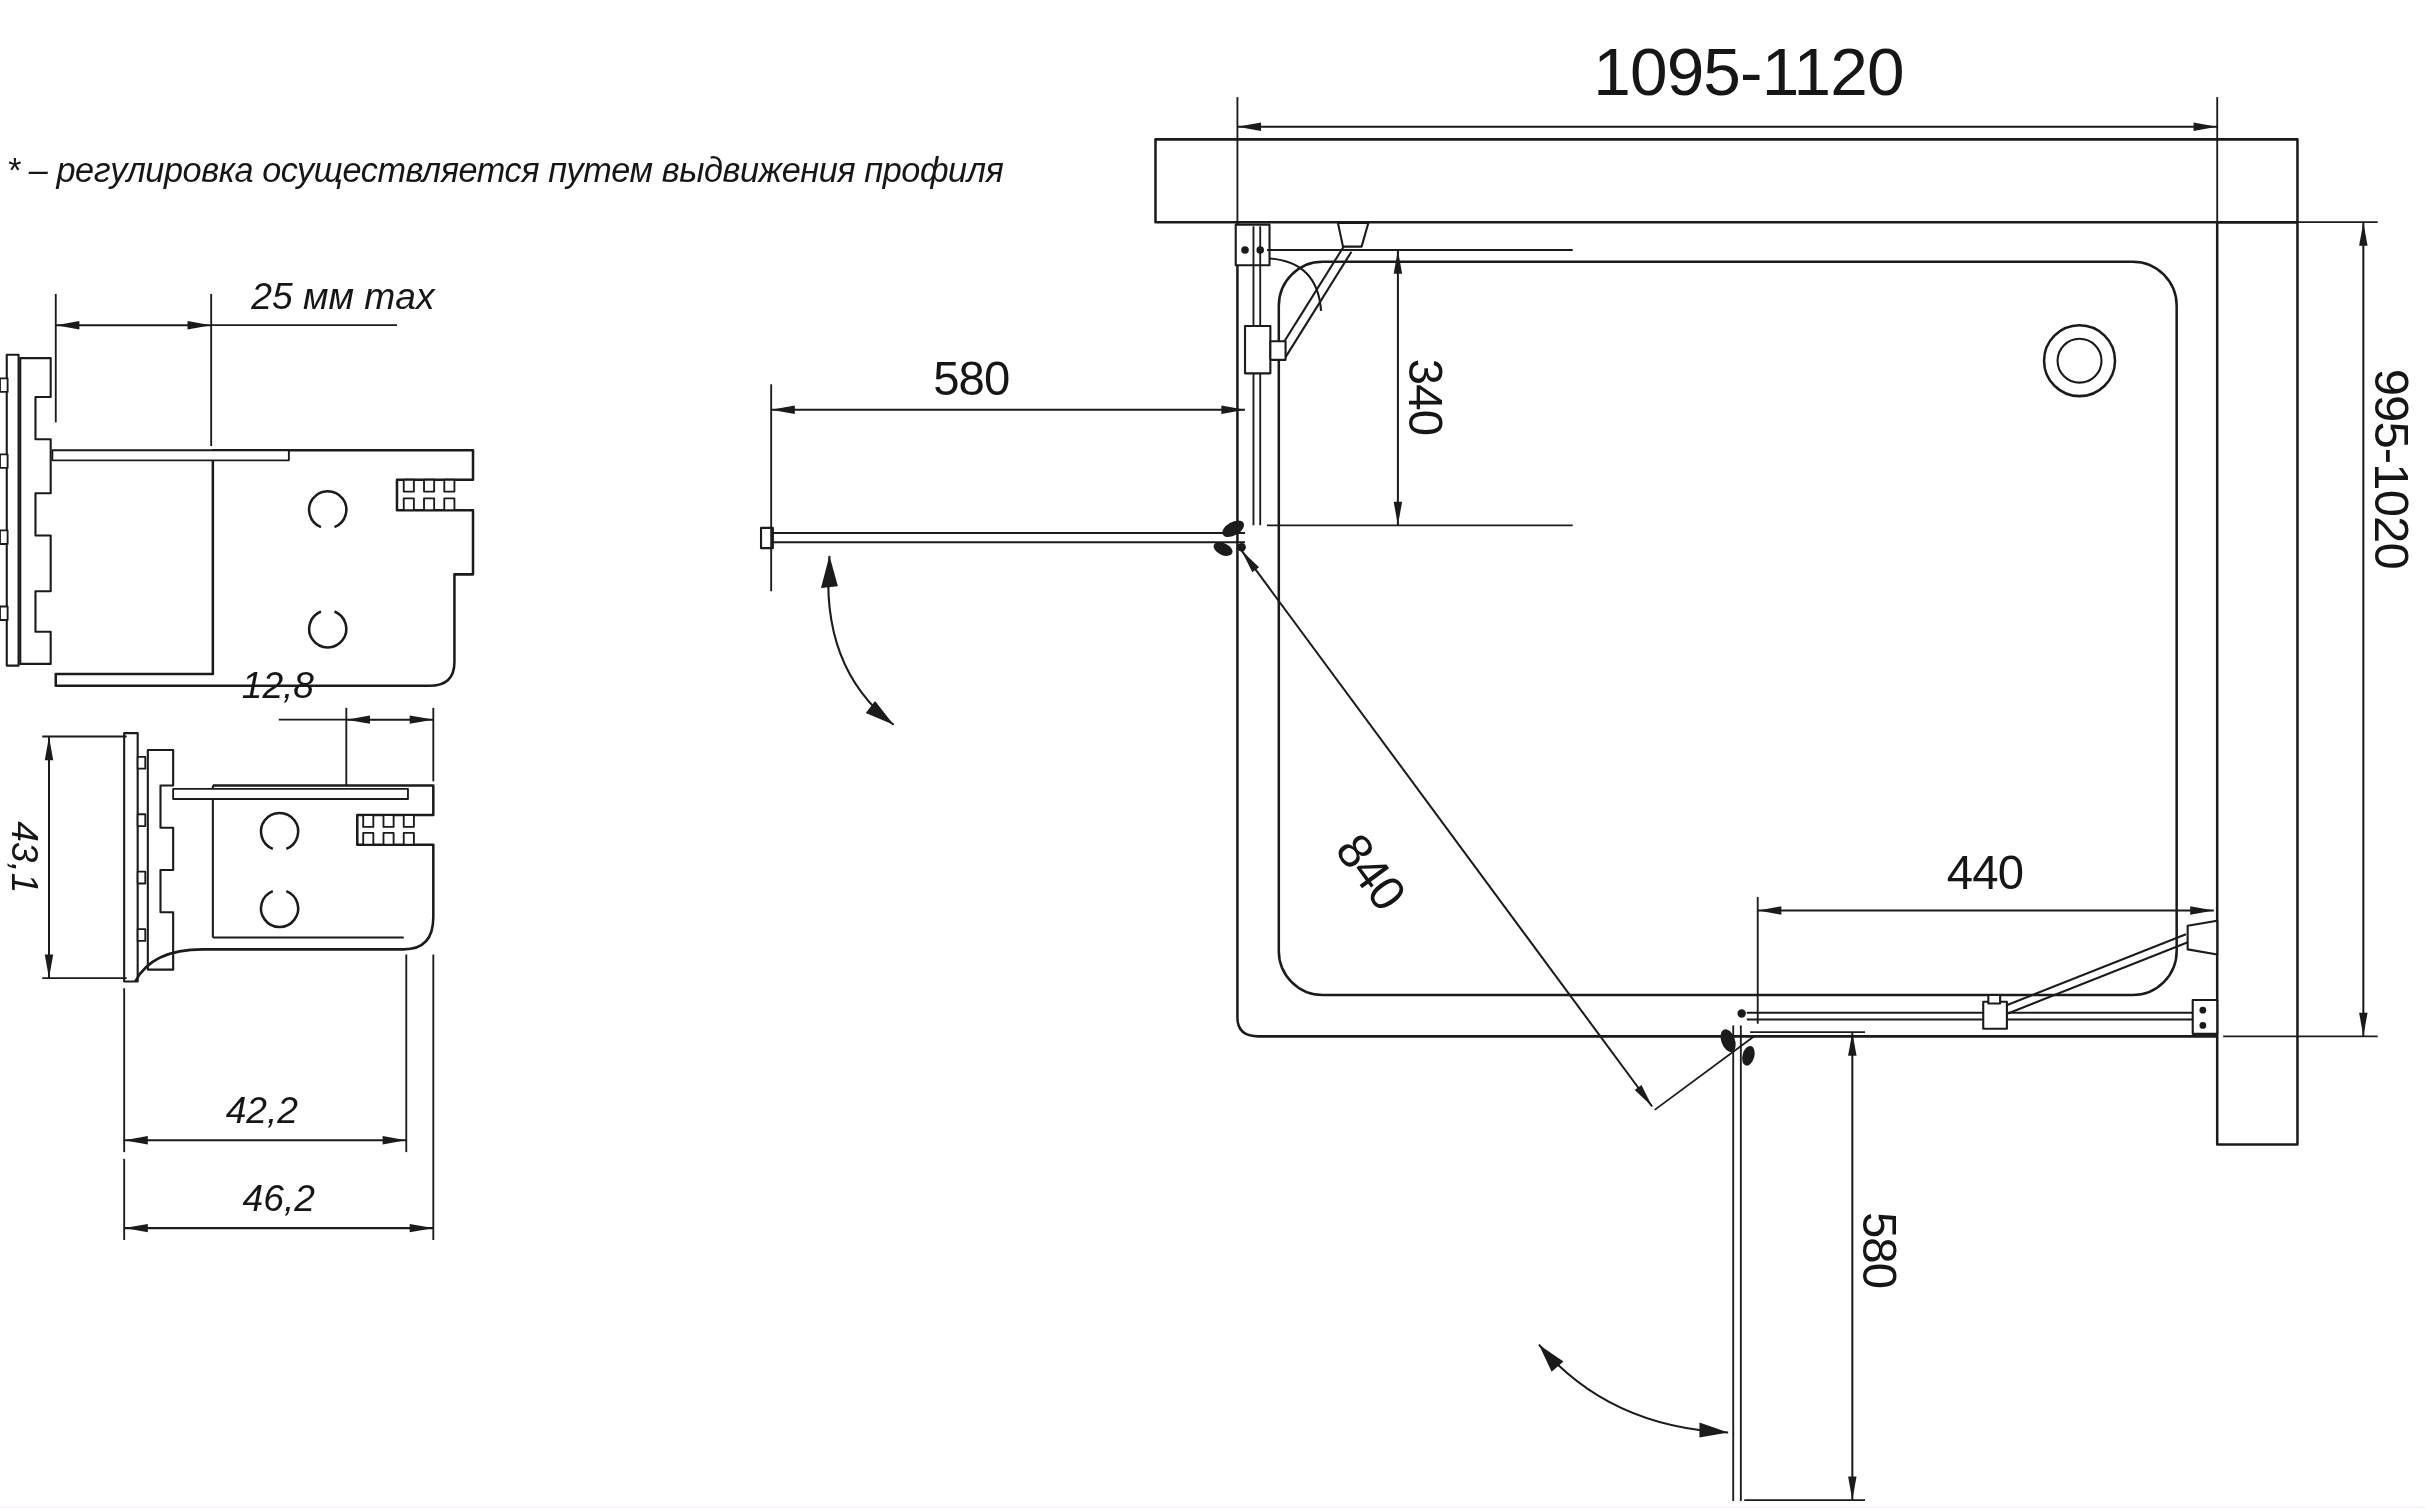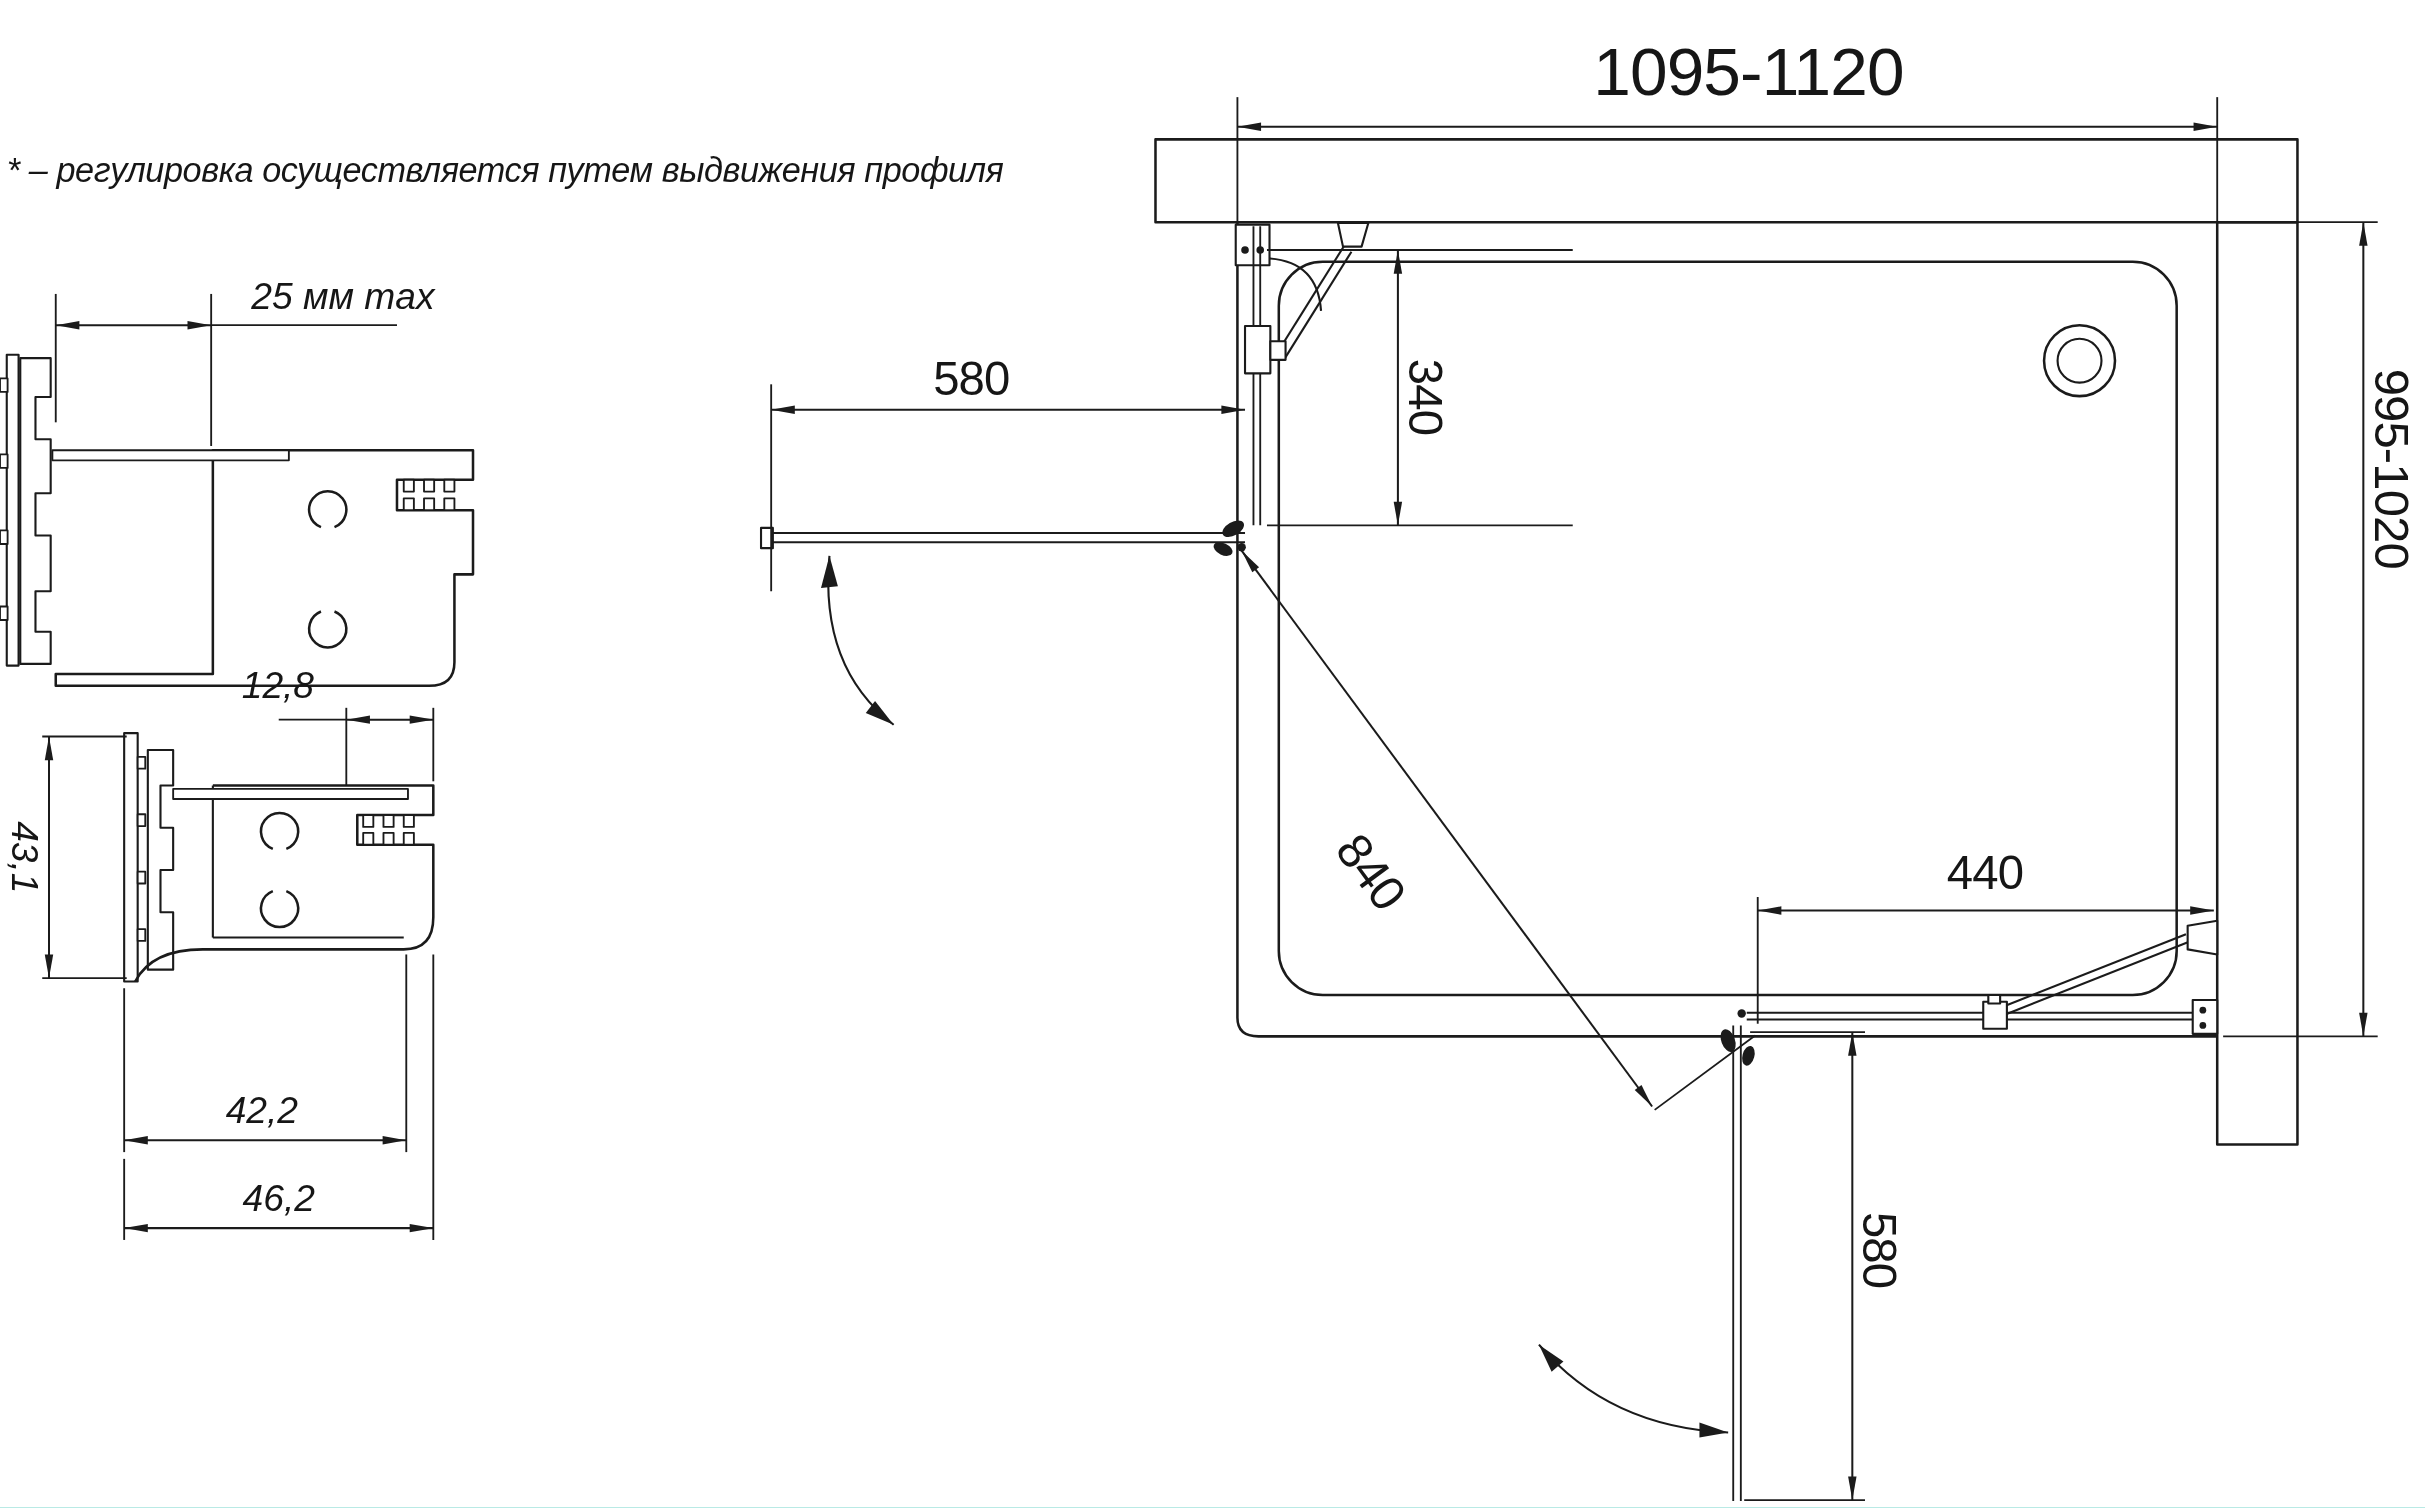--- a/index.html
+++ b/index.html
@@ -1,16 +1,16 @@
 <!DOCTYPE html>
 <html style="font-size:13.5px"><head>
 <meta charset="utf-8">
 <style>
   html,body{margin:0;padding:0;background:#ffffff;}
-  .sheet{width:100vw;background:#14b8a6;text-decoration:underline;}
+  .sheet{width:100vw;background:#f0abfc;text-decoration:underline;}
   svg{display:block;width:100%;height:auto;}
   .ln{stroke:#1b1b1b;fill:none;stroke-linejoin:round;}
   .w3{stroke-width:3px;}
   .w25{stroke-width:2.5px;}
   .w22{stroke-width:2.2px;}
   .dim{stroke:#1b1b1b;stroke-width:2.4px;fill:none;}
   .white{fill:#ffffff;stroke:#1b1b1b;stroke-linejoin:round;}
   .blk{fill:#1b1b1b;stroke:none;}
   text{fill:#161616;font-family:"Liberation Sans", sans-serif;}
   .dimtxt{font-size:56px;letter-spacing:-1px;}

